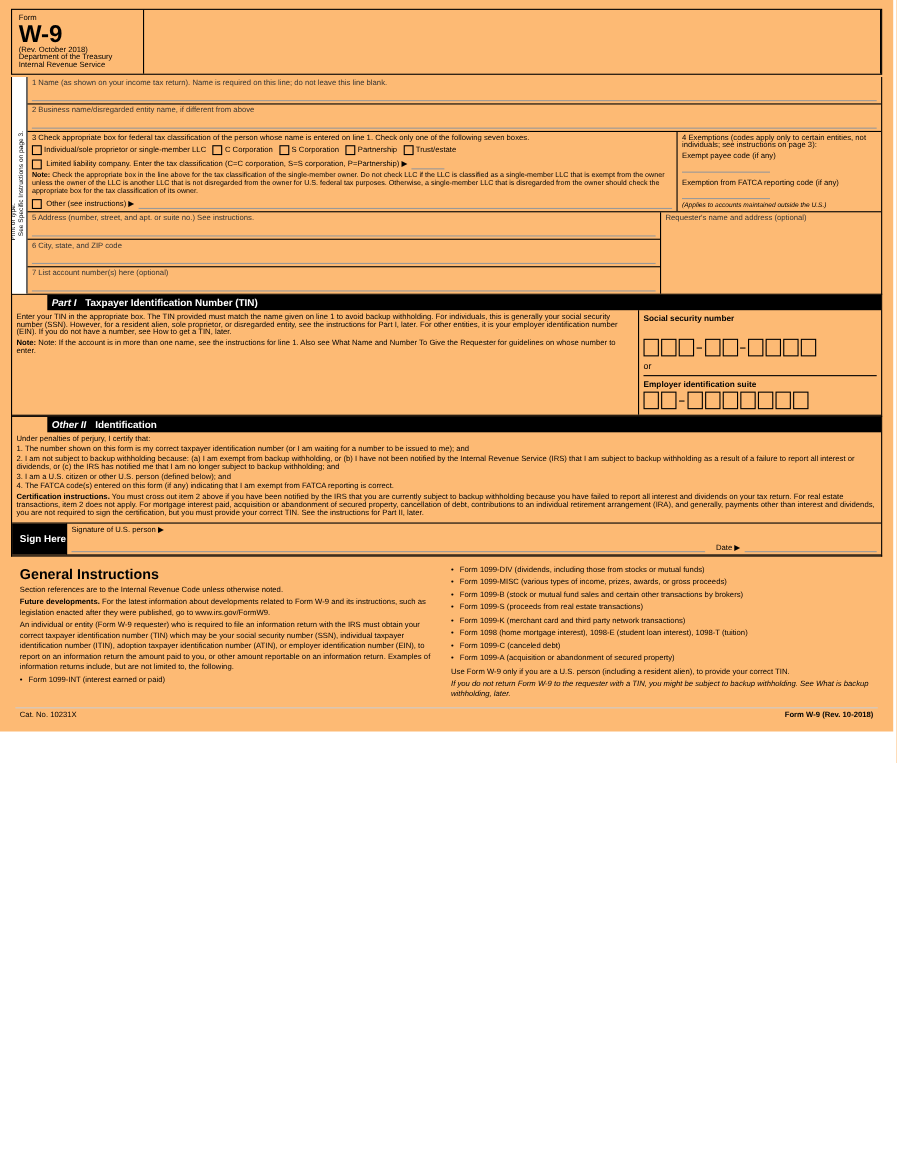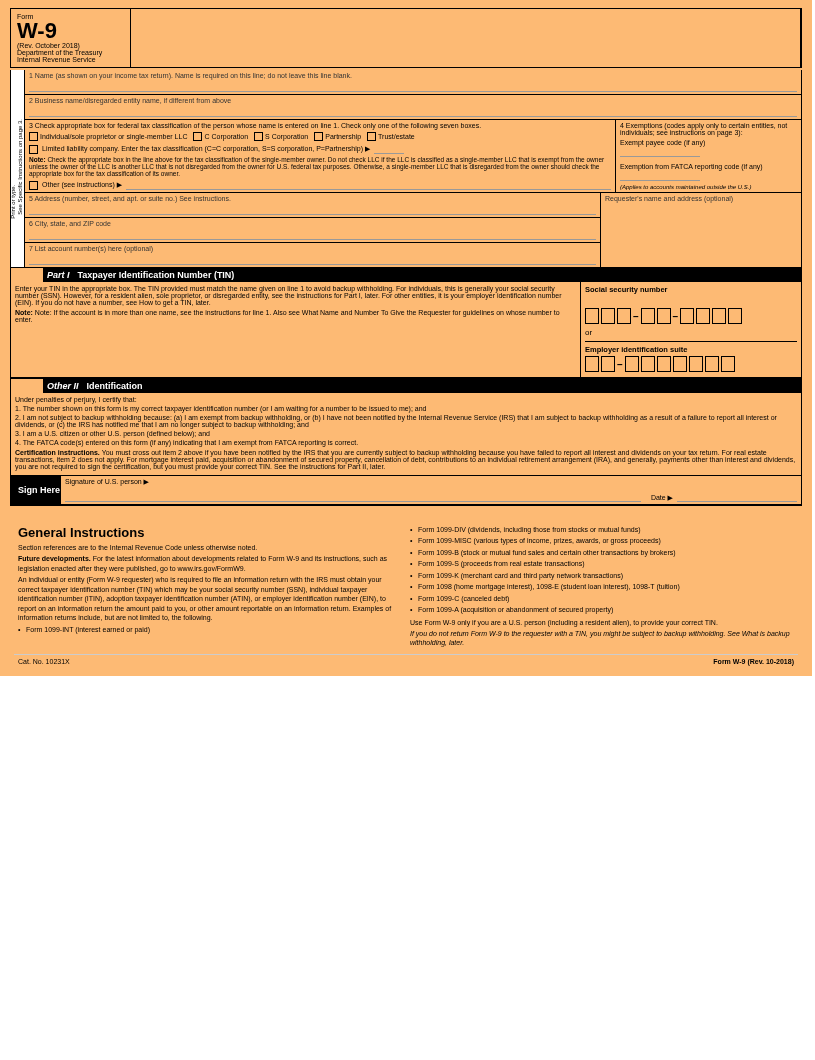--- a/index.html
+++ b/index.html
@@ -506,21 +506,21 @@
           <div class="sign-field"></div>
           <div style="display:flex;align-items:flex-end;gap:4px;">
             <span>Date ▶</span>
             <div class="date-field"></div>
           </div>
         </div>
       </div>
     </div>
   </div>
 
-  <div style="padding: 15px 4px 0 4px;">
+  <div style="padding: 4px 4px 0 4px;">
     <div class="general-instructions">
 
       <div class="gi-left">
         <div class="gi-title">General Instructions</div>
         <p class="gi-text">Section references are to the Internal Revenue Code unless otherwise noted.</p>
         <p class="gi-text">
           <strong>Future developments.</strong>
           <span>For the latest information about developments related to Form W-9 and its instructions, such as legislation enacted after they were published, go to www.irs.gov/FormW9.</span>
         </p>
         <p class="gi-text">An individual or entity (Form W-9 requester) who is required to file an information return with the IRS must obtain your correct taxpayer identification number (TIN) which may be your social security number (SSN), individual taxpayer identification number (ITIN), adoption taxpayer identification number (ATIN), or employer identification number (EIN), to report on an information return the amount paid to you, or other amount reportable on an information return. Examples of information returns include, but are not limited to, the following.</p>

